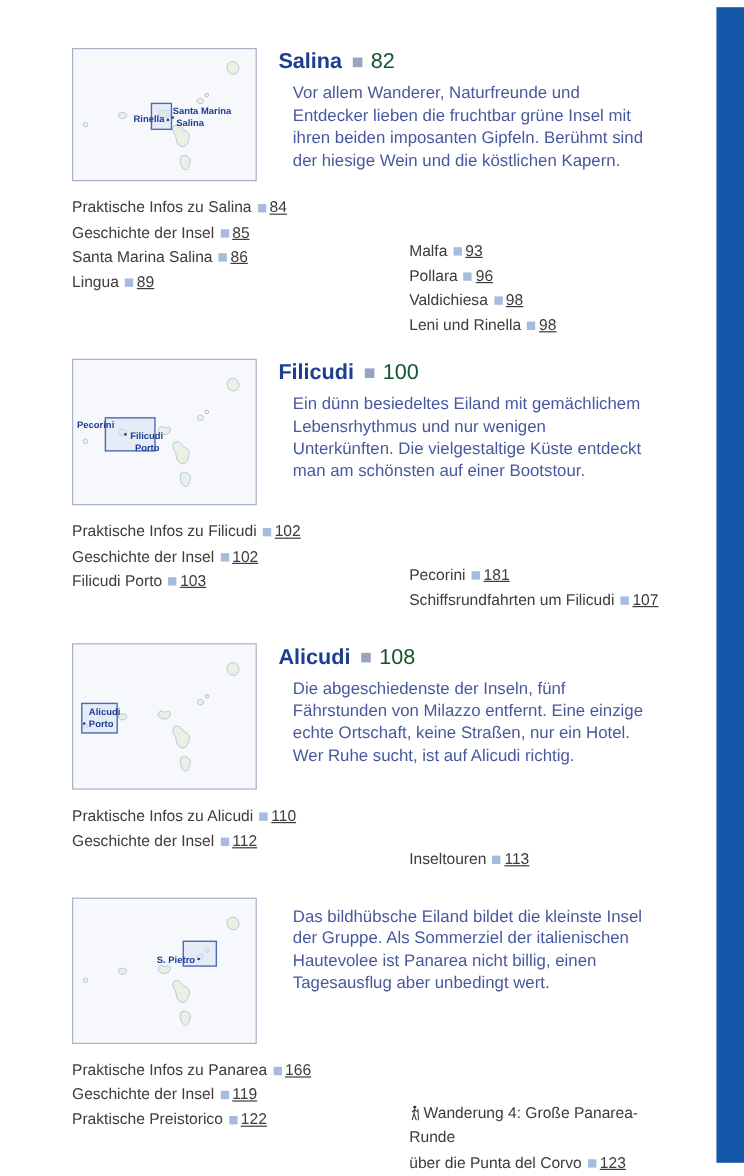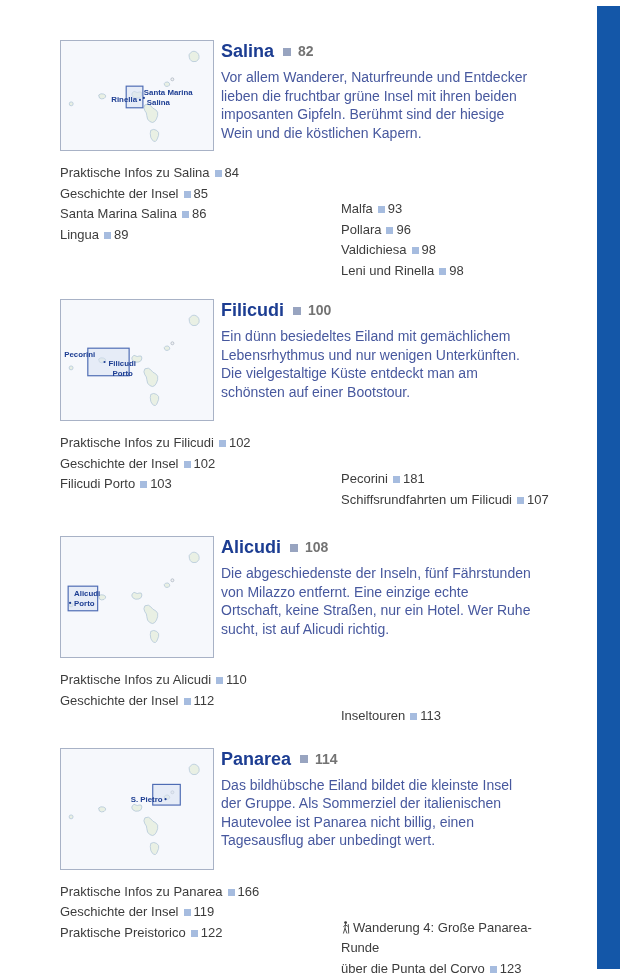--- a/index.html
+++ b/index.html
@@ -5,35 +5,35 @@
   html,body{margin:0;padding:0;}
   body{
     width:620px;height:980px;background:#ffffff;position:relative;overflow:hidden;
     font-family:"Liberation Sans","DejaVu Sans",sans-serif;
     -webkit-font-smoothing:antialiased;
   }
   .edge-bar{position:absolute;top:6px;right:0;width:23px;height:963px;background:#1457a8;}
   .content{position:absolute;left:60px;top:40px;width:510px;}
   .sec-top{display:flex;}
   .map{
-    width:154px;flex:none;margin-right:7px;
+    width:154px;flex:none;margin-right:18px;
     border:1px solid #a8b2c6;background:#f6f8fc;box-sizing:border-box;
   }
   .map svg{display:block;}
   .sec-text{width:310px;}
   h2{margin:0;display:flex;align-items:center;font-size:18px;line-height:22px;color:#1c3d92;font-weight:bold;}
   .h-sq{width:8px;height:8px;background:#98a4c0;margin:1px 7px 0 9px;flex:none;}
-  .h-page{color:#737373;font-weight:bold;font-size:14px;}
-  .desc{margin:6px 0 0 0;font-size:14px;line-height:18.5px;color:#47589e;}
+  .h-page{color:#14532d;font-weight:normal;font-size:18px;}
+  .desc{margin:6px 0 0 12px;font-size:14px;line-height:18.5px;color:#47589e;}
   .toc{display:flex;margin-top:12px;}
   .toc-col{font-size:13px;line-height:20.5px;color:#3c3c3c;}
   .toc-col.left{width:281px;flex:none;}
   .toc-col.right{width:229px;flex:none;margin-top:36px;}
   .t-sq{display:inline-block;width:7px;height:7px;background:#a6bcdf;margin:0 3px 0 5px;}
-  .t-page{color:#3c3c3c;}
+  .t-page{color:#3c3c3c;text-decoration:underline;}
   .hiker{display:inline-block;vertical-align:-2px;margin-right:3px;}
   
   .isl path,.isl circle{fill:#e9f0e4;stroke:#b2c7d9;stroke-width:0.8;}
   .isl .rock{fill:#f0f2f4;stroke:#aeb6c2;}
   .inset{fill:#d9e2f2;fill-opacity:0.55;stroke:#4e6cb4;stroke-width:1.2;}
   .mlbl{font-size:8px;font-weight:bold;fill:#1c3d92;}
   .mdot{fill:#1c3d92;}
   
   #sec0{margin-bottom:18px;}
   #sec1{margin-bottom:26px;}
@@ -189,25 +189,20 @@
             <circle cx="10" cy="64" r="2"></circle>
             <path d="M85 65 q4 -2 6 1 q2 3 5 4 q3 2 2 6 q-1 4 -3 6 q-2 2 -5 0 q-3 -2 -3 -6 q0 -3 -2 -5 q-2 -3 0 -6 Z"></path>
             <path d="M91 91 q3 -2 6 0 q3 2 2 5 q-1 3 -2 5 q-1 2 -3 1 q-2 -1 -3 -4 q-1 -4 0 -7 Z"></path>
           </g>
           <rect class="inset" x="93" y="36" width="28" height="21"></rect>
           <circle class="mdot" cx="106" cy="51" r="1.1"></circle>
           <text class="mlbl" x="103" y="54" text-anchor="end">S. Pietro</text>
         </svg>
       </div>
       <div class="sec-text">
-        <h2>
-          <span>Panarea</span>
-          <span class="h-sq"></span>
-          <span class="h-page">114</span>
-        </h2>
         <p class="desc">Das bildhübsche Eiland bildet die kleinste Insel der Gruppe. Als Sommerziel der italienischen Hautevolee ist Panarea nicht billig, einen Tagesausflug aber unbedingt wert.</p>
       </div>
     </div>
     <div class="toc">
       <div class="toc-col left">
           <div class="toc-item"><span>Praktische Infos zu Panarea</span><span class="t-sq"></span><span class="t-page">166</span></div>
           <div class="toc-item"><span>Geschichte der Insel</span><span class="t-sq"></span><span class="t-page">119</span></div>
           <div class="toc-item"><span>Praktische Preistorico</span><span class="t-sq"></span><span class="t-page">122</span></div>
         </div>
       <div class="toc-col right">

